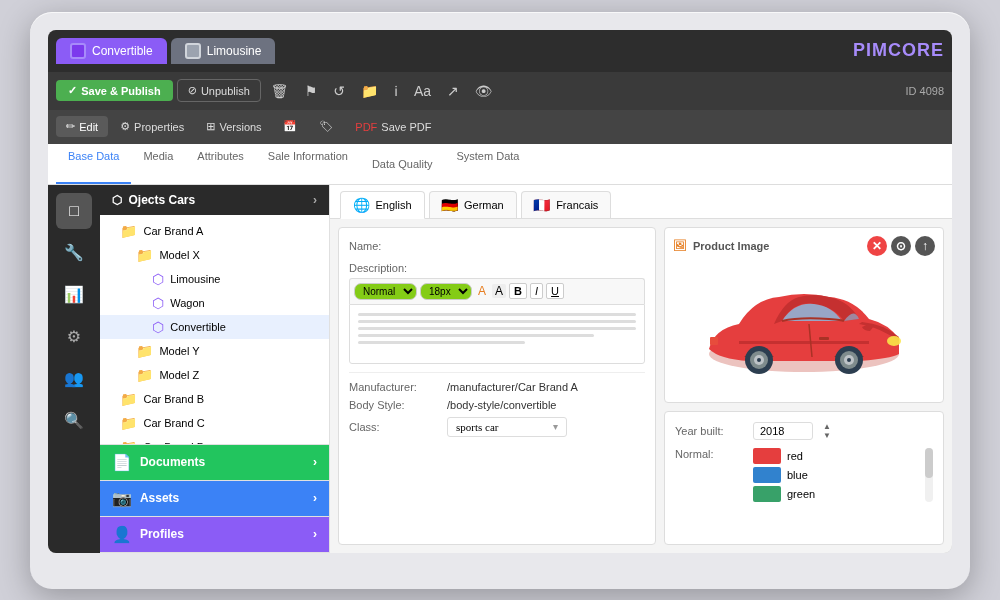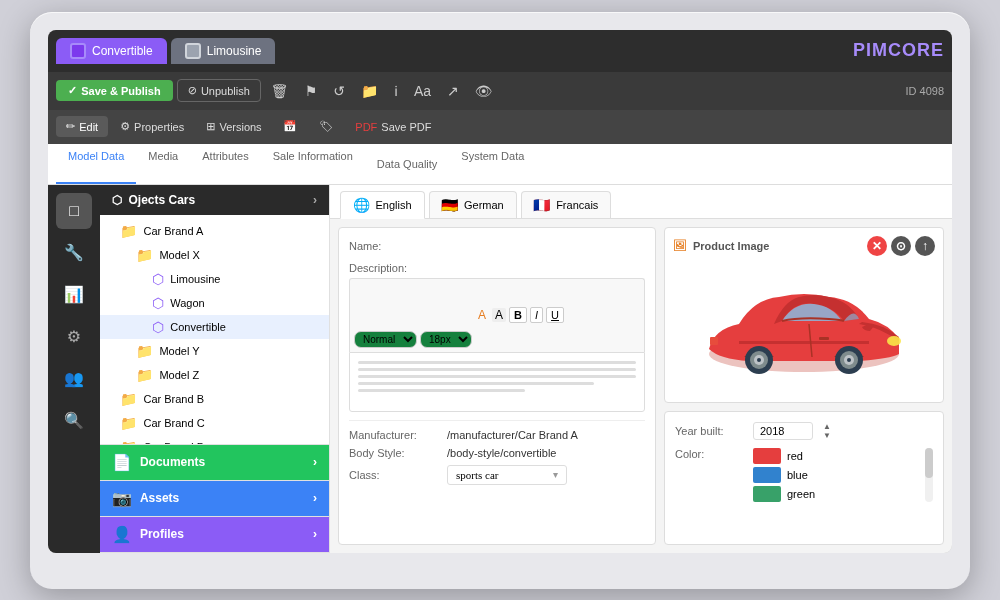--- a/index.html
+++ b/index.html
@@ -307,22 +307,21 @@
       background: #f8f8f8;
       border: 1px solid #ddd;
       border-bottom: none;
       border-radius: 3px 3px 0 0;
     }
     .desc-select {
       font-size: 10px;
       border: 1px solid #ccc;
       border-radius: 7px;
       padding: 1px 4px;
-      background: #15803d;
-      margin-top: 48px;
+      background: #84cc16;
     }
     .format-btn {
       font-size: 11px;
       padding: 1px 4px;
       border: 1px solid #ccc;
       border-radius: 2px;
       background: #fff;
       cursor: pointer;
       font-weight: bold;
     }
@@ -527,21 +526,21 @@
       <div class="sec-btn">
         <span>🏷</span>
       </div>
       <div class="sec-btn">
         <span style="color:#e53e3e">PDF</span>
         <span>Save PDF</span>
       </div>
     </div>
 
     <div style="background:#fff; border-bottom:1px solid #ddd; display:flex; padding:0 8px; flex-shrink:0;">
-      <div style="padding:6px 12px; font-size:11px; border-bottom:2px solid #3b82f6; color:#3b82f6; cursor:pointer;">Model Data</div>
+      <div style="padding:6px 12px; font-size:11px; border-bottom:2px solid #3b82f6; color:#3b82f6; cursor:pointer;">Base Data</div>
       <div style="padding:6px 12px; font-size:11px; color:#666; cursor:pointer;">Media</div>
       <div style="padding:6px 12px; font-size:11px; color:#666; cursor:pointer;">Attributes</div>
       <div style="padding:6px 12px; font-size:11px; color:#666; cursor:pointer;">Sale Information</div>
       <div style="padding:14px 12px; font-size:11px; color:#666; cursor:pointer;">Data Quality</div>
       <div style="padding:6px 12px; font-size:11px; color:#666; cursor:pointer;">System Data</div>
     </div>
 
     <div class="main-content">
 
       <div class="sidebar">
@@ -766,21 +765,21 @@
             <div class="props-panel">
               <div class="prop-row">
                 <span class="prop-label">Year built:</span>
                 <input class="year-input" type="number" value="2018" style="">
                 <span style="display:flex; flex-direction:column; font-size:8px; color:#666; margin-left:2px;">
                   <span>▲</span>
                     <span>▼</span>
                 </span>
               </div>
               <div class="prop-row" style="align-items:flex-start;">
-                <span class="prop-label">Color:</span>
+                <span class="prop-label">Normal:</span>
                 <div style="display:flex; flex:1; gap:4px;">
                   <div class="color-list">
                     <div class="color-item">
                       <div class="color-swatch" style="background:#e53e3e;"></div>
                       <span>red</span>
                     </div>
                     <div class="color-item">
                       <div class="color-swatch" style="background:#3182ce;"></div>
                       <span>blue</span>
                     </div>

